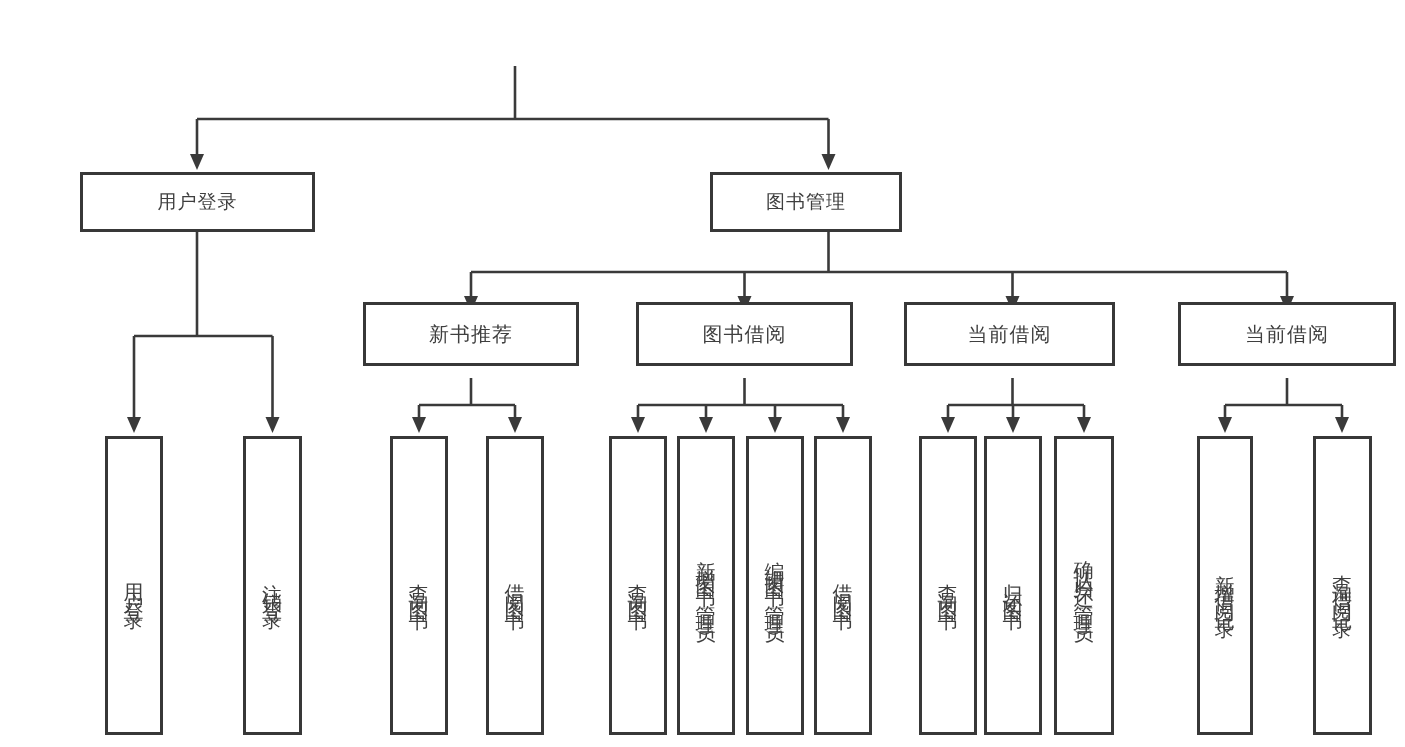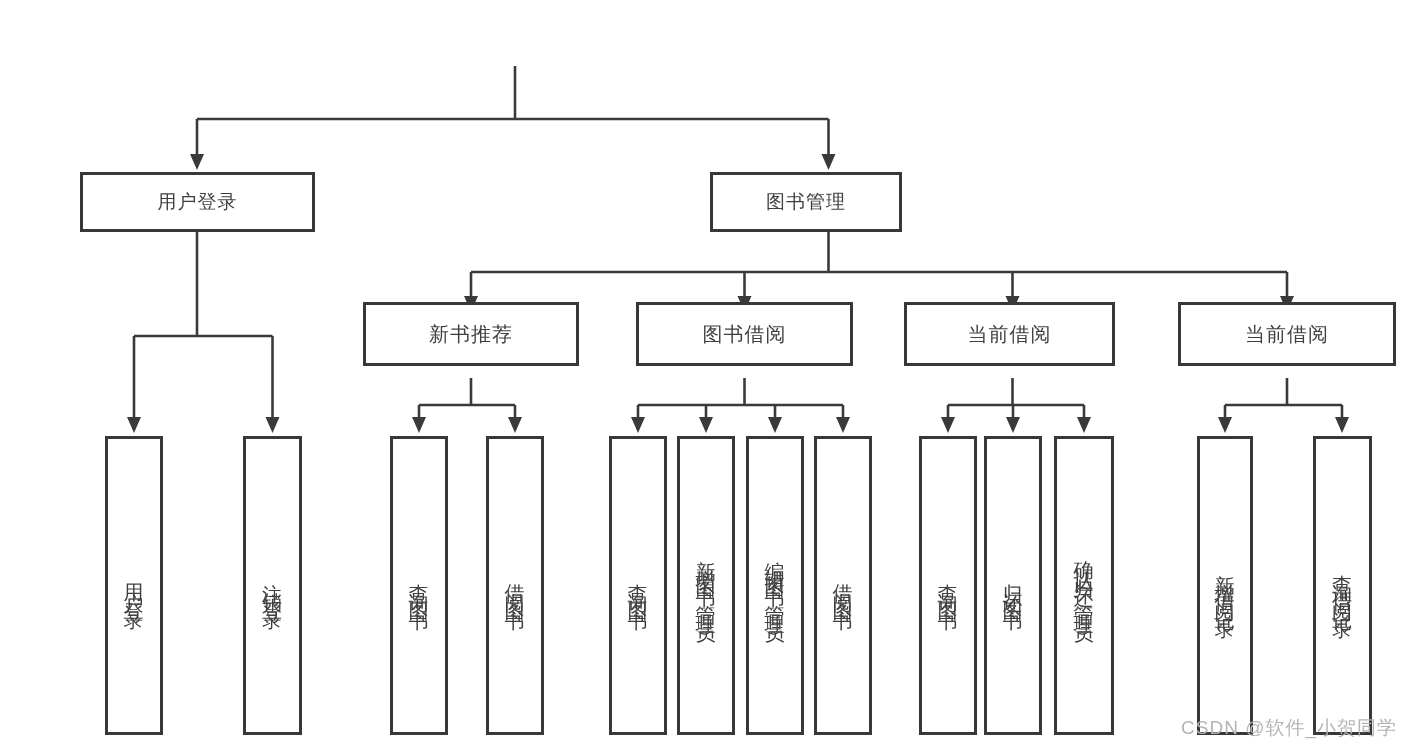--- a/index.html
+++ b/index.html
@@ -179,15 +179,14 @@
     <span class="vtext">确认归还（管理员）</span>
   </div>
 
   <div class="box leaf" style="left:1197px;width:56px;">
     <span class="vtext">新增借阅记录</span>
   </div>
   <div class="box leaf" style="left:1313px;width:59px;">
     <span class="vtext">查询借阅记录</span>
   </div>
 
-  <div class="watermark">CSDN @软件_小贺同学</div>
 
 </div>
 
 </body></html>

